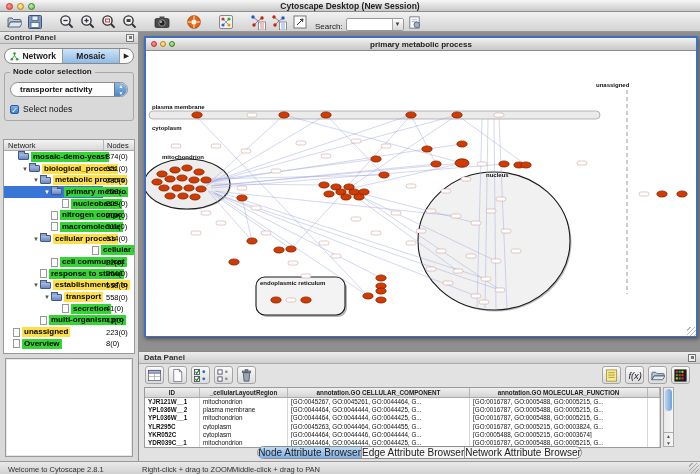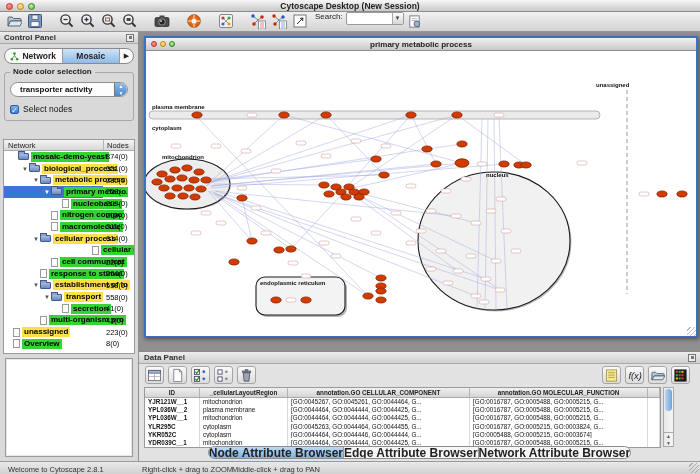--- a/index.html
+++ b/index.html
@@ -7,21 +7,21 @@
   body{position:relative;background:#cfcfcf;font-size:9px}
   
   #titlebar{position:absolute;left:0;top:0;right:0;height:12px;background:linear-gradient(#f7f7f7,#c9c9c9);border-bottom:1px solid #8d8d8d}
   .lights{position:absolute;left:6px;top:3px;display:flex;gap:4px}
   .light{width:7px;height:7px;border-radius:50%}
   .light.red{background:radial-gradient(circle at 35% 30%,#ff9c92,#ee4b40);border:.5px solid #b33}
   .light.yellow{background:radial-gradient(circle at 35% 30%,#ffe9a8,#f5b53d);border:.5px solid #b8860b}
   .light.green{background:radial-gradient(circle at 35% 30%,#c4f2b0,#53c234);border:.5px solid #3a7d26}
   .wtitle{position:absolute;left:0;right:0;top:0;text-align:center;font-weight:bold;font-size:8.5px;line-height:12px;color:#222}
   
-  #toolbar{position:absolute;left:0;top:12px;right:0;height:20px;background:linear-gradient(#f1f1f1,#d3d3d3);border-bottom:1px solid #979797;display:flex;align-items:flex-start;padding:0 3px}
+  #toolbar{position:absolute;left:0;top:12px;right:0;height:20px;background:linear-gradient(#f1f1f1,#d3d3d3);border-bottom:1px solid #979797;display:flex;align-items:flex-end;padding:0 3px}
   .tb-btn{width:21px;height:18px;display:flex;align-items:center;justify-content:center}
   .tb-gap{width:11px}
   #search-label{font-size:8px;color:#222;margin:0 3px 0 5px}
   #search-combo{width:58px;height:13px;background:#fff;border:1px solid #9a9a9a;border-radius:2px;position:relative;display:inline-block}
   #search-dd{position:absolute;right:0;top:0;width:11px;height:11px;background:linear-gradient(#fdfdfd,#d7d7d7);border-left:1px solid #aaa;font-size:6px;line-height:11px;text-align:center;color:#444}
   
   #statusbar{position:absolute;left:0;bottom:0;right:0;height:13px;background:linear-gradient(#e9e9e9,#d2d2d2);border-top:1px solid #9b9b9b;font-size:7.5px;color:#333}
   #statusbar span{position:absolute;top:3px;white-space:nowrap}
   #grip{position:absolute;right:1px;bottom:1px;width:10px;height:10px;background:repeating-linear-gradient(135deg,transparent 0 2px,#aaa 2px 3px)}
   
@@ -85,21 +85,21 @@
   .dcell{font-size:6.3px;color:#111;overflow:hidden;white-space:nowrap;padding:0 3px;border-right:1px solid #d8d8d8;height:100%;display:flex;align-items:center}
   .drow.head .dcell{justify-content:center;border-right:1px solid #b5b5b5;color:#222}
   .c0{width:55px}.c1{width:88px}.c2{width:182px}.c3{width:178px}.c4{flex:1}
   .drow .c0{font-weight:bold}
   #dscroll{position:absolute;left:524px;top:35px;width:11px;height:60px;background:linear-gradient(90deg,#e8e8e8,#f6f6f6);border:1px solid #aaa}
   #dthumb{position:absolute;left:1px;right:1px;top:1px;height:22px;border-radius:5px;background:linear-gradient(90deg,#bcd6f2,#6fa3dc)}
   #dsb-btns{position:absolute;left:0;right:0;bottom:0;height:14px;border-top:1px solid #aaa;font-size:5px;text-align:center;color:#555;line-height:7px}
   
   #attr-tabs{position:absolute;left:0;right:0;bottom:2px;display:flex;justify-content:center}
   .seg{display:flex;border:1px solid #8d8d8d;border-radius:7px;overflow:hidden;background:#f6f6f6;height:13px}
-  .seg .tab{padding:0 0;font-size:12px;font-weight:bold;color:#222;line-height:12px}
+  .seg .tab{padding:0 0;font-size:10px;font-weight:normal;color:#222;line-height:12px}
   .seg .tab.sel{background:linear-gradient(#bcd9f4,#7fb0e4)}
   .seg .tab+.tab{border-left:1px solid #9a9a9a}
 </style>
 </head>
 <body>
 
 <div id="titlebar">
   <div class="lights">
     <div class="light red"></div>
     <div class="light yellow"></div>

